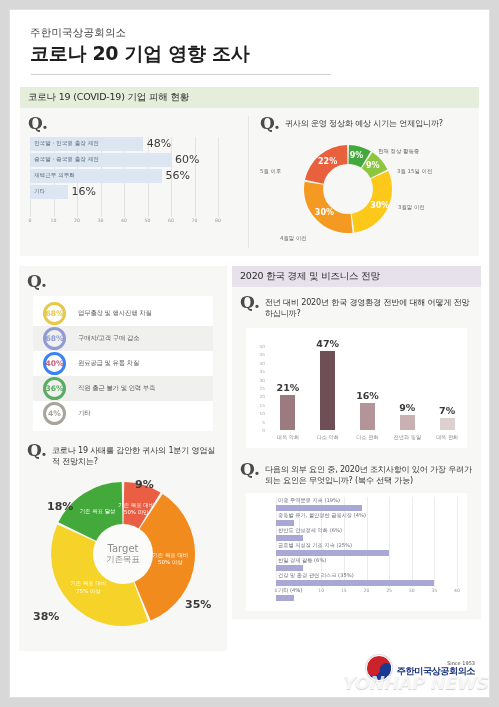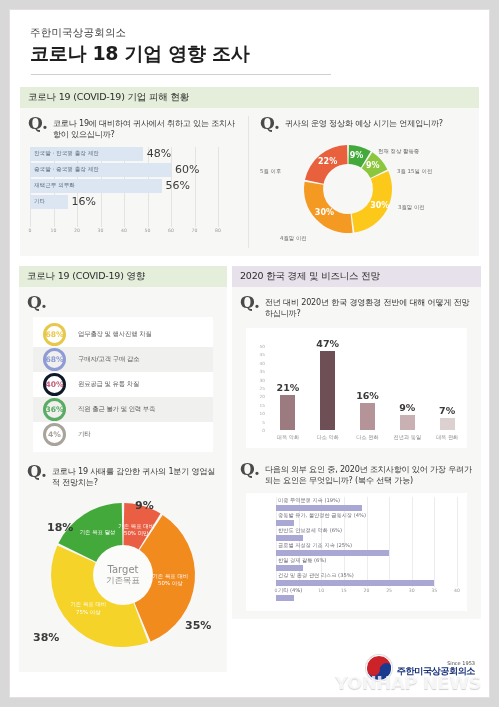--- a/index.html
+++ b/index.html
@@ -92,52 +92,51 @@
         box-shadow: 0 0 0 1px #ddd; }
   .tg:before, .tg:after { content:""; position: absolute; width: 13px; height: 13px; border-radius: 50%; }
   .tg:before { background: #cc2229; left: 0px; top: 6.5px; }
   .tg:after { background: #1a3a8f; left: 13px; top: 6.5px; }
   .logo-txt { line-height: 1.05; }
   .since { font-size: 5px; color: #444; text-align: right; }
   .amc { font-size: 13px; font-weight: bold; color: #17317a; letter-spacing: -.3px; }
   .amc em { color: #cc2229; font-style: normal; }
   .amc-kr { font-size: 9.2px; font-weight: bold; color: #17317a; letter-spacing: -.5px; }
   .wm {
-    position: absolute; right: 8px; bottom: 4px;
+    position: absolute; right: 0; bottom: 4px;
     font-size: 18px; font-weight: bold; color: rgba(255,255,255,.78);
-    letter-spacing: -.5px; text-shadow: 0 1px 1px rgba(0,0,0,.18);
+    letter-spacing: -.5px; text-shadow: 0 1px 1px rgba(0,0,0,.18); font-style: italic;
   }
   .wmo { position: absolute; right: 132px; bottom: 6px; width: 21px; height: 21px;
          border-radius: 50%; border: 2px solid rgba(255,255,255,.78); }
   .wmo:after { content:"i"; position:absolute; left:6px; top:0px; font-size:14px; font-style:italic;
                color: rgba(255,255,255,.85); }
   .col-left { position: absolute; left: 9px; width: 208px; }
   .col-right { position: absolute; left: 222px; width: 249px; }
 </style>
 </head>
 <body>
 
 <div class="page">
 
   <div class="hdr">
     <div class="hdr-sub">주한미국상공회의소</div>
-    <div class="hdr-title">코로나 18 기업 영향 조사</div>
+    <div class="hdr-title">코로나 20 기업 영향 조사</div>
     <div class="hdr-rule"></div>
   </div>
 
   <div style="margin:12px 10px 0 10px;">
     <div class="band band-green">코로나 19 (COVID-19) 기업 피해 현황</div>
   </div>
 
   <div class="panel" style="margin:0 10px; position:relative; height:148px;">
 
     <div style="position:absolute; left:0; top:0; width:224px;">
       <div class="qrow">
         <div class="qmark">Q.</div>
-        <div class="qtext">코로나 19에 대비하여 귀사에서 취하고 있는 조치사항이 있으십니까?</div>
       </div>
       <div class="hb-wrap">
         <div class="hb-grid" id="hb-grid">
             <i style="left: 0px;"></i>
             <i style="left: 23.5px;"></i>
             <i style="left: 47px;"></i>
             <i style="left: 70.5px;"></i>
             <i style="left: 94px;"></i>
             <i style="left: 117.5px;"></i>
             <i style="left: 141px;"></i>
@@ -207,36 +206,35 @@
             <div class="donut-note" style="left: 28px; top: 100px;">4월말 이전</div>
             <div class="donut-note" style="left: 8px; top: 33px;">5월 이후</div>
           </div>
       </div>
     </div>
   </div>
 
   <div style="position:relative; height:395px; margin-top:10px;">
 
     <div class="col-left">
-      <div class="band band-green">코로나 19 (COVID-19) 영향</div>
       <div class="panel" style="padding-bottom:6px;">
         <div class="qrow">
           <div class="qmark">Q.</div>
         </div>
         <div class="rings" id="rings">
             <div class="ring-row">
               <div class="ring" style="border:3px solid #e8c84a;color:#e8c84a">68%</div>
               <div class="ring-lab">업무출장 및 행사진행 차질</div>
             </div>
             <div class="ring-row alt">
               <div class="ring" style="border:3px solid #8f9bd4;color:#8f9bd4">68%</div>
               <div class="ring-lab">구매자/고객 구매 감소</div>
             </div>
             <div class="ring-row">
-              <div class="ring" style="border:3px solid #0f172a;color:#c25f7a">40%</div>
+              <div class="ring" style="border:3px solid #3b82f6;color:#c25f7a">40%</div>
               <div class="ring-lab">원료공급 및 유통 차질</div>
             </div>
             <div class="ring-row alt">
               <div class="ring" style="border:3px solid #5aab63;color:#5aab63">36%</div>
               <div class="ring-lab">직원 출근 불가 및 인력 부족</div>
             </div>
             <div class="ring-row">
               <div class="ring" style="border:3px solid #a8a49c;color:#a8a49c">4%</div>
               <div class="ring-lab">기타</div>
             </div>

